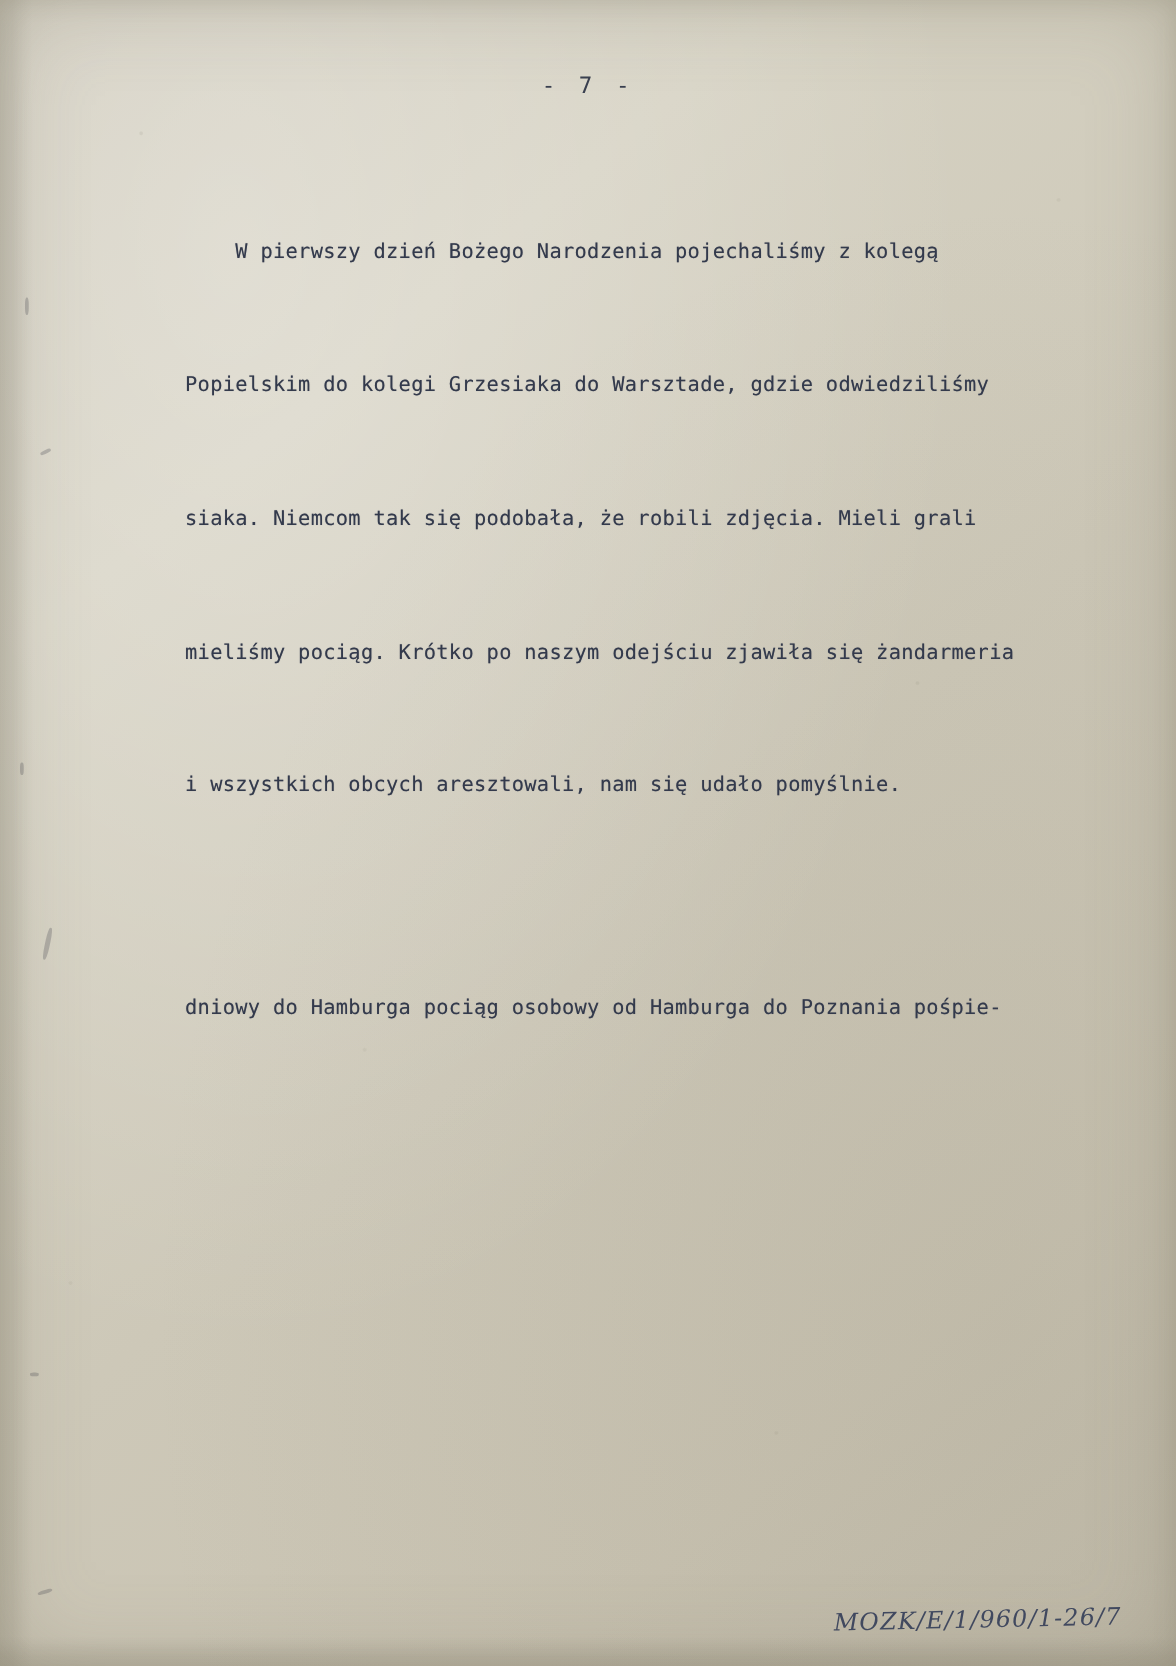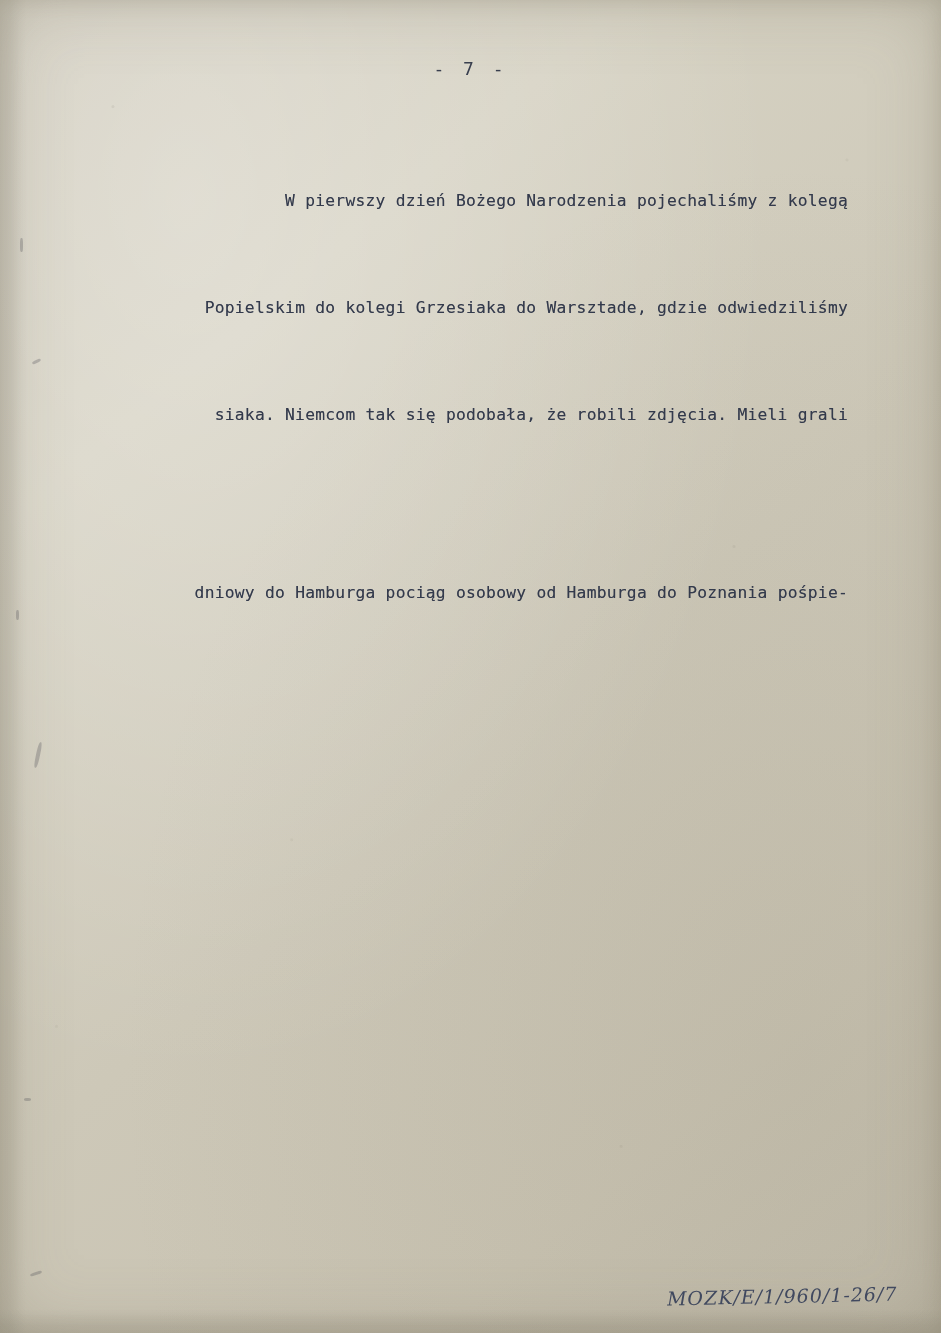--- a/index.html
+++ b/index.html
@@ -72,21 +72,20 @@
     width: 700px;
     font-size: 16.3px;
     line-height: 35.6px;
     letter-spacing: 0.25px;
     color: #333a4c;
     text-shadow: 0 0 0.6px rgba(50,55,75,0.45);
   }
   .para {
     margin: 0 0 0 0;
     white-space: pre-wrap;
-    text-align: right;
   }
   .para + .para {
     margin-top: 0px;
   }
   .line {
     display: block;
     white-space: pre;
   }
   .archive-ref {
     position: absolute;
@@ -128,20 +127,22 @@
   </div>
 
   <div class="page-number">- 7 -</div>
 
   <div class="body-text">
 
     <div class="para">
       <span class="line">    W pierwszy dzień Bożego Narodzenia pojechaliśmy z kolegą</span>
       <span class="line">Popielskim do kolegi Grzesiaka do Warsztade, gdzie odwiedziliśmy</span>
       <span class="line">siaka. Niemcom tak się podobała, że robili zdjęcia. Mieli grali</span>
+      <span class="line">mieliśmy pociąg. Krótko po naszym odejściu zjawiła się żandarmeria</span>
+      <span class="line">i wszystkich obcych aresztowali, nam się udało pomyślnie.</span>
     </div>
 
     <div class="para">
       <span class="line">dniowy do Hamburga pociąg osobowy od Hamburga do Poznania pośpie-</span>
       
       
       
       
       
     </div>

